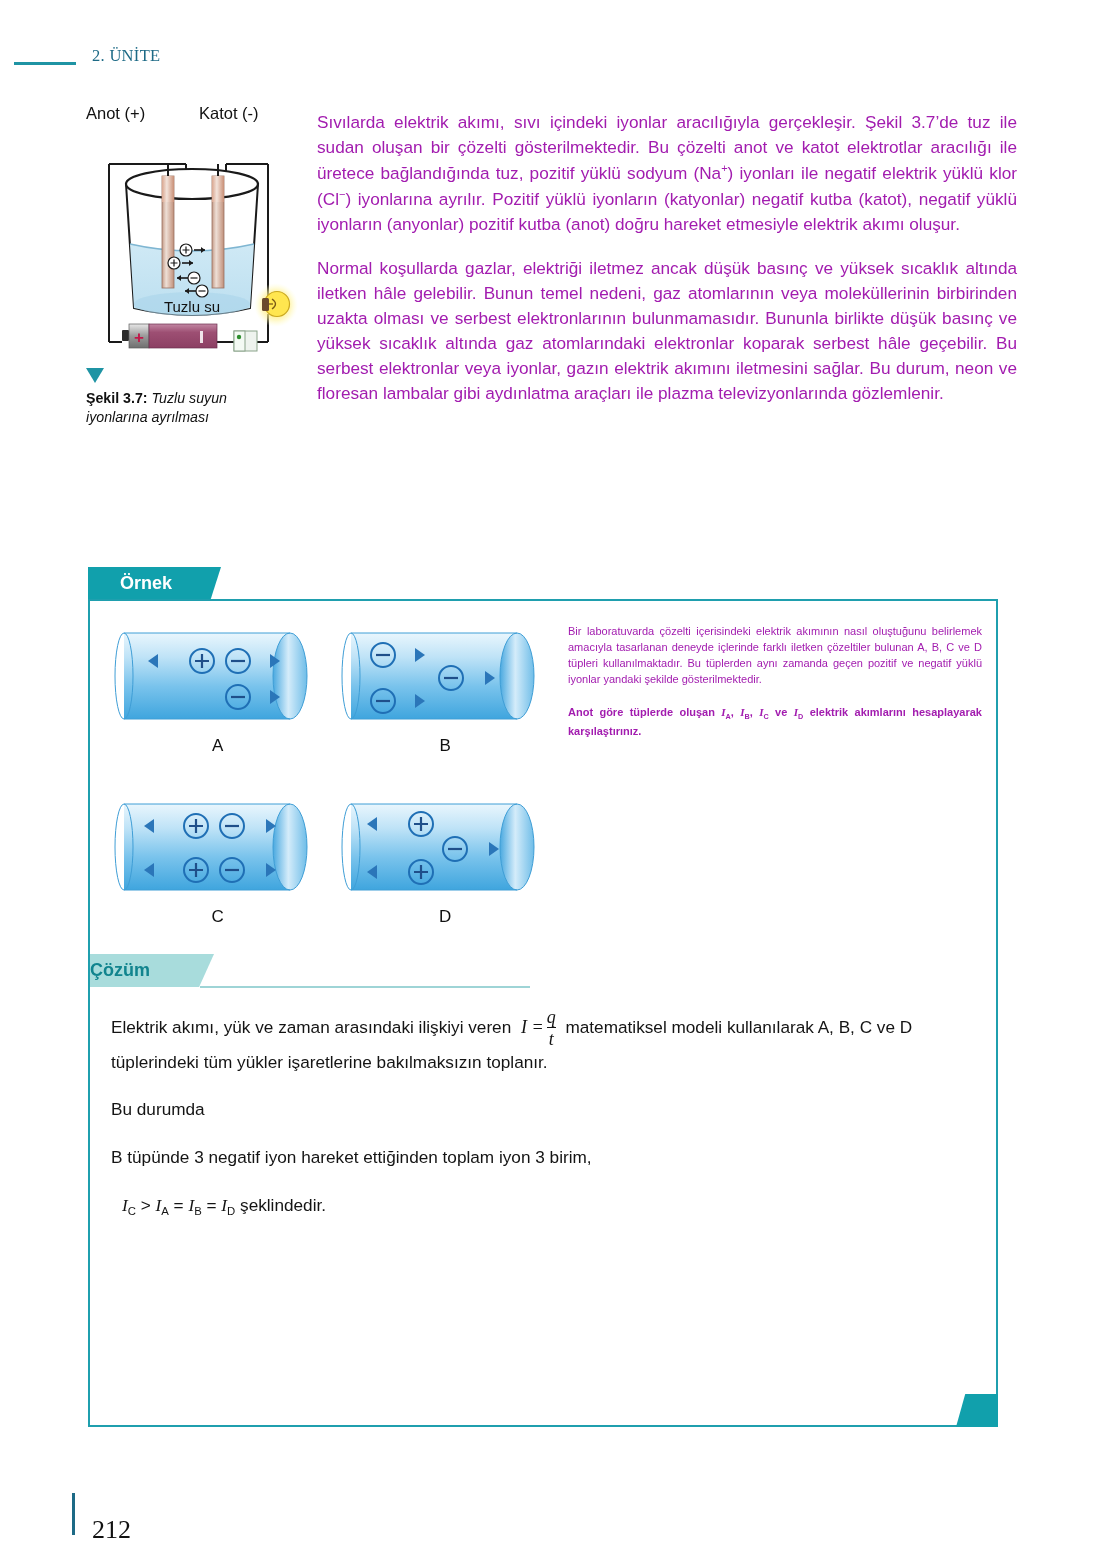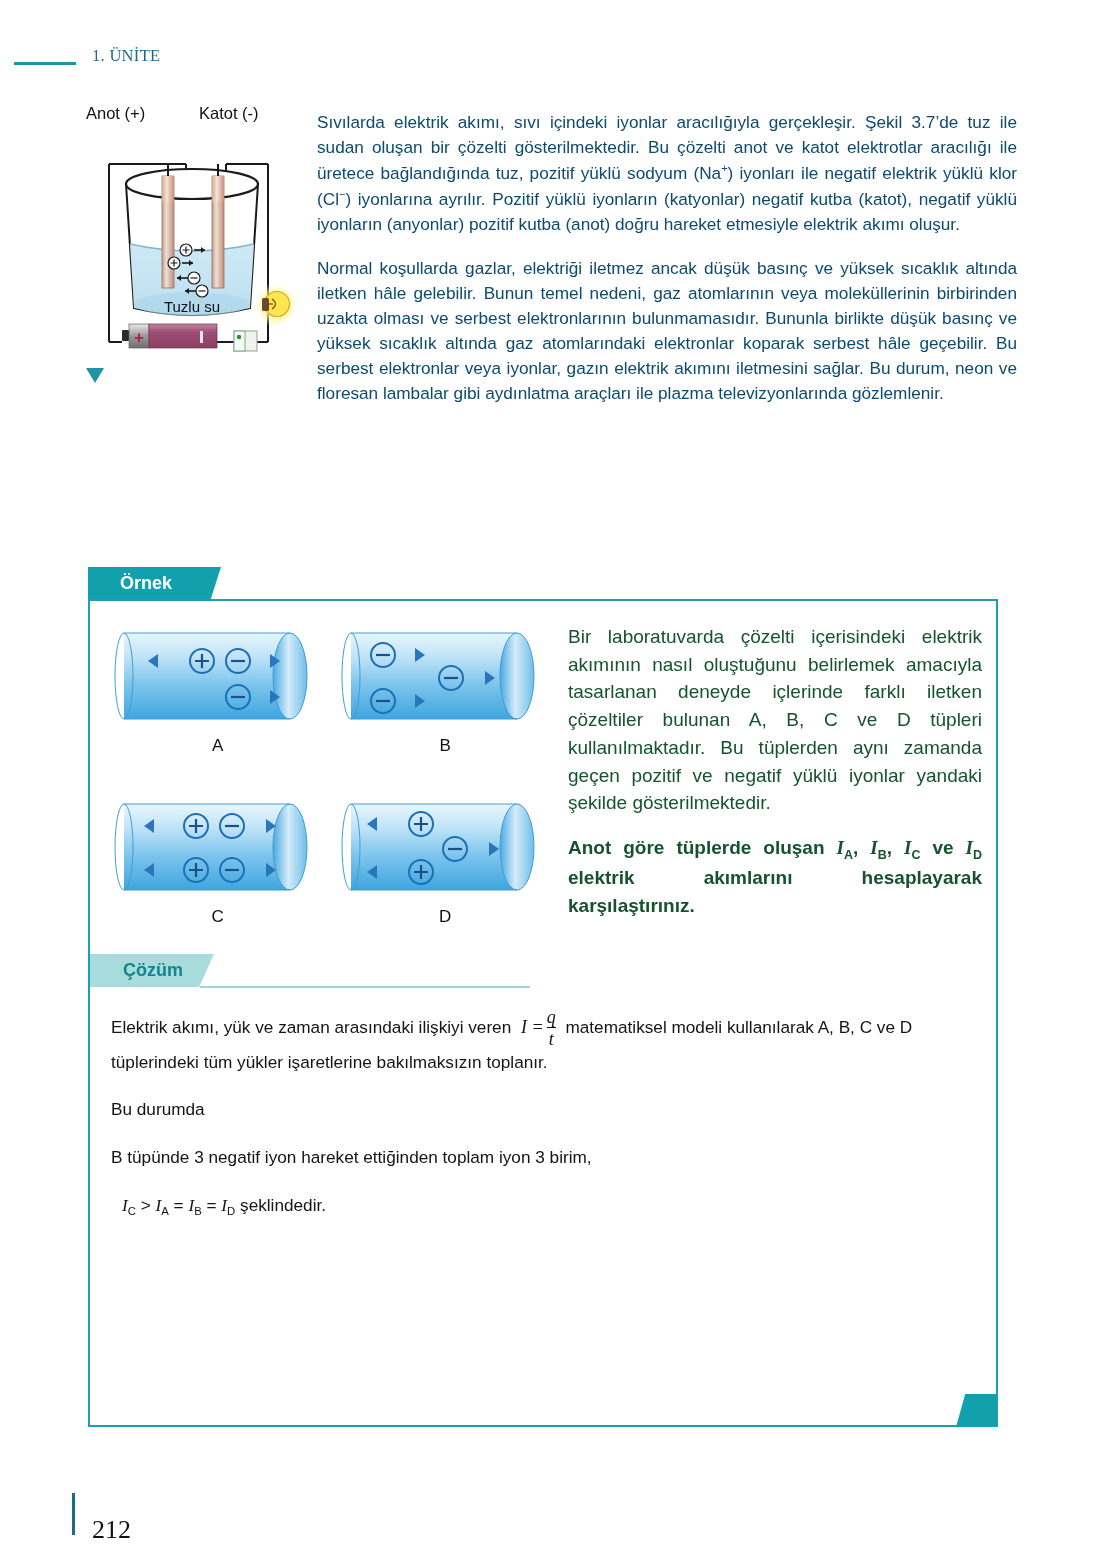--- a/index.html
+++ b/index.html
@@ -79,21 +79,21 @@
 
   
   #intro-text {
     position: absolute;
     left: 317px;
     top: 110px;
     width: 700px;
     font-size: 17.2px;
     line-height: 1.455;
     text-align: justify;
-    color: #0c4a6e;
+    color: #a21caf;
   }
   #intro-text p { margin: 0 0 19px 0; }
   #intro-text sup { font-size: 11px; vertical-align: super; }
 
   
   #ornek-tab {
     position: absolute;
     left: 88px;
     top: 567px;
     height: 50px;
@@ -141,44 +141,43 @@
     color: #111;
     margin-top: 1px;
   }
 
   
   #ornek-text {
     position: absolute;
     left: 478px;
     top: 22px;
     width: 414px;
-    font-size: 19px;
+    font-size: 11px;
     line-height: 1.46;
     text-align: justify;
-    color: #14532d;
+    color: #a21caf;
   }
   #ornek-text p { margin: 0 0 17px 0; }
   #ornek-text p.q { font-weight: bold; margin-bottom: 0; }
   .ital { font-family: "Liberation Serif", serif; font-style: italic; }
   .sub  { font-size: .66em; vertical-align: sub; font-style: normal;
           font-family: "Liberation Sans", sans-serif; }
 
   
   #cozum-tab {
     position: absolute;
     left: 0px;
     top: 353px;
     height: 33px;
     width: 124px;
     background: #a8dcdc;
     color: #11848e;
     font-weight: bold;
     font-size: 18px;
     line-height: 33px;
-    padding-left: 33px;
     box-sizing: border-box;
     clip-path: polygon(0 0, 100% 0, 88% 100%, 0 100%);
   }
   #cozum-rule {
     position: absolute;
     left: 110px;
     top: 385px;
     width: 330px;
     height: 2px;
     background: #9ed4d6;
@@ -234,21 +233,21 @@
     font-size: 26px;
     color: #111;
     margin-top: 20px;
   }
 </style>
 </head>
 <body>
 
 <div id="running-head">
   <div class="rule"></div>
-  <div class="unit-label">1. ÜNİTE</div>
+  <div class="unit-label">2. ÜNİTE</div>
 </div>
 
 <div id="figure-block">
 
   <div class="fig-electrode-labels">
     <span class="anot">Anot (+)</span>
     <span class="katot">Katot (-)</span>
   </div>
 
   <svg id="beaker-svg" width="212" height="230" viewBox="0 0 212 230">
@@ -345,20 +344,23 @@
     <rect x="63" y="192" width="68" height="24" fill="url(#battGrad)" stroke="#6b2e4d" stroke-width="0.7"></rect>
     <text x="53" y="211" text-anchor="middle" font-family="Liberation Sans, sans-serif" font-size="17" font-weight="bold" fill="#c1184a">+</text>
     <rect x="114" y="199" width="3" height="12" fill="#ffffff" opacity="0.85"></rect>
 
     <rect x="148" y="199" width="23" height="20" fill="#eef3ee" stroke="#8aa38a" stroke-width="1"></rect>
     <rect x="148" y="199" width="11" height="20" fill="#f4faf4" stroke="#8aa38a" stroke-width="1"></rect>
     <circle cx="153" cy="205" r="2.2" fill="#2f8f2f"></circle>
   </svg>
 
   <div class="caption-tri"></div>
+  <div class="fig-caption">
+    <b>Şekil 3.7:</b><span> Tuzlu suyun iyonlarına ayrılması</span>
+  </div>
 </div>
 
 <div id="intro-text">
   <p><span>Sıvılarda elektrik akımı, sıvı içindeki iyonlar aracılığıyla gerçekleşir. Şekil 3.7’de tuz ile sudan oluşan bir çözelti gösterilmektedir. Bu çözelti anot ve katot elektrotlar aracılığı ile üretece bağlandığında tuz, pozitif yüklü sodyum (Na</span><sup>+</sup><span>) iyonları ile negatif elektrik yüklü klor (Cl</span><sup>−</sup><span>) iyonlarına ayrılır. Pozitif yüklü iyonların (katyonlar) negatif kutba (katot), negatif yüklü iyonların (anyonlar) pozitif kutba (anot) doğru hareket etmesiyle elektrik akımı oluşur.</span></p>
   <p>Normal koşullarda gazlar, elektriği iletmez ancak düşük basınç ve yüksek sıcaklık altında iletken hâle gelebilir. Bunun temel nedeni, gaz atomlarının veya moleküllerinin birbirinden uzakta olması ve serbest elektronlarının bulunmamasıdır. Bununla birlikte düşük basınç ve yüksek sıcaklık altında gaz atomlarındaki elektronlar koparak serbest hâle geçebilir. Bu serbest elektronlar veya iyonlar, gazın elektrik akımını iletmesini sağlar. Bu durum, neon ve floresan lambalar gibi aydınlatma araçları ile plazma televizyonlarında gözlemlenir.</p>
 </div>
 
 <div id="ornek-tab">Örnek</div>
 
 <div id="ornek-box">

